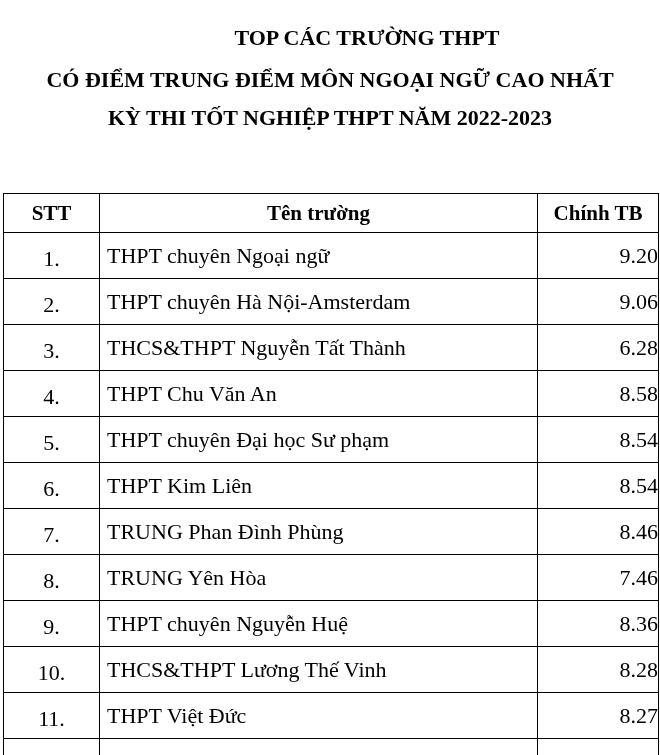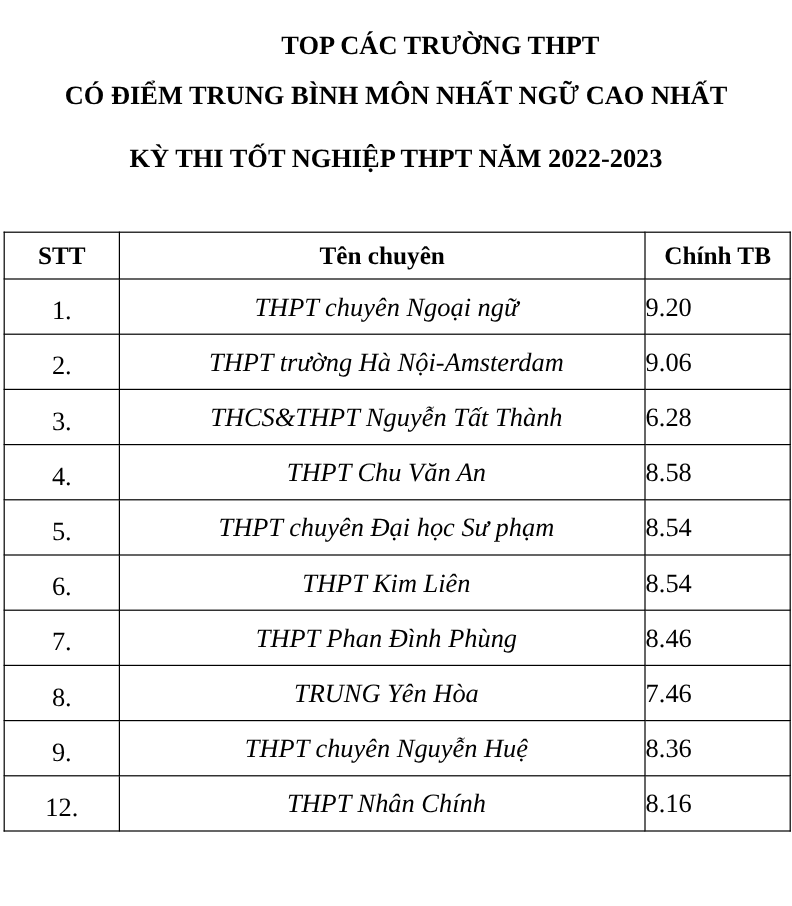--- a/index.html
+++ b/index.html
@@ -6,66 +6,66 @@
     body {
       width: 660px; height: 755px; overflow: hidden; position: relative;
       font-family: "Liberation Serif", "DejaVu Serif", serif; color: #000;
     }
     .title {
       position: absolute; left: 0; width: 660px; text-align: center;
       font-weight: bold; font-size: 22px; line-height: 28px; white-space: nowrap;
     }
     .t1 { top: 24px; padding-left: 37px; }
     .t2 { top: 66px; }
-    .t3 { top: 118px; }
+    .t3 { top: 104px; }
     table {
       position: absolute; left: 3px; top: 193px;
       width: 655px; border-collapse: collapse; table-layout: fixed;
     }
     td, th {
       border: 1px solid #000; padding: 0; height: 39px;
       font-size: 22px; font-weight: normal; vertical-align: middle; white-space: nowrap; margin-top: 16px;
     }
     th { font-weight: bold; height: 38px; text-align: center; font-size: 21px; }
     col.c1 { width: 96px; }
     col.c2 { width: 438px; }
     col.c3 { width: 121px; }
     td.stt { text-align: center; padding-top: 6px; }
-    td.name { text-align: center; padding-left: 7px; font-style: italic; }
-    td.score { text-align: left; }
+    td.name { text-align: left; padding-left: 7px; }
+    td.score { text-align: right; }
   </style>
 </head>
 <body>
 
 <div class="title t1">TOP CÁC TRƯỜNG THPT</div>
-<div class="title t2">CÓ ĐIỂM TRUNG BÌNH MÔN NHẤT NGỮ CAO NHẤT</div>
+<div class="title t2">CÓ ĐIỂM TRUNG ĐIỂM MÔN NGOẠI NGỮ CAO NHẤT</div>
 <div class="title t3">KỲ THI TỐT NGHIỆP THPT NĂM 2022-2023</div>
 
 <table>
   <colgroup>
       <col class="c1">
       <col class="c2">
       <col class="c3">
     </colgroup>
   <thead>
     <tr>
       <th>STT</th>
-      <th>Tên chuyên</th>
+      <th>Tên trường</th>
       <th>Chính TB</th>
     </tr>
   </thead>
   <tbody id="rows">
       <tr>
         <td class="stt">1.</td>
         <td class="name">THPT chuyên Ngoại ngữ</td>
         <td class="score">9.20</td>
       </tr>
       <tr>
         <td class="stt">2.</td>
-        <td class="name">THPT trường Hà Nội-Amsterdam</td>
+        <td class="name">THPT chuyên Hà Nội-Amsterdam</td>
         <td class="score">9.06</td>
       </tr>
       <tr>
         <td class="stt">3.</td>
         <td class="name">THCS&amp;THPT Nguyễn Tất Thành</td>
         <td class="score">6.28</td>
       </tr>
       <tr>
         <td class="stt">4.</td>
         <td class="name">THPT Chu Văn An</td>
@@ -76,32 +76,42 @@
         <td class="name">THPT chuyên Đại học Sư phạm</td>
         <td class="score">8.54</td>
       </tr>
       <tr>
         <td class="stt">6.</td>
         <td class="name">THPT Kim Liên</td>
         <td class="score">8.54</td>
       </tr>
       <tr>
         <td class="stt">7.</td>
-        <td class="name">THPT Phan Đình Phùng</td>
+        <td class="name">TRUNG Phan Đình Phùng</td>
         <td class="score">8.46</td>
       </tr>
       <tr>
         <td class="stt">8.</td>
         <td class="name">TRUNG Yên Hòa</td>
         <td class="score">7.46</td>
       </tr>
       <tr>
         <td class="stt">9.</td>
         <td class="name">THPT chuyên Nguyễn Huệ</td>
         <td class="score">8.36</td>
       </tr>
       <tr>
+        <td class="stt">10.</td>
+        <td class="name">THCS&amp;THPT Lương Thế Vinh</td>
+        <td class="score">8.28</td>
+      </tr>
+      <tr>
+        <td class="stt">11.</td>
+        <td class="name">THPT Việt Đức</td>
+        <td class="score">8.27</td>
+      </tr>
+      <tr>
         <td class="stt">12.</td>
         <td class="name">THPT Nhân Chính</td>
         <td class="score">8.16</td>
       </tr>
     </tbody>
 </table>
 
 </body></html>

